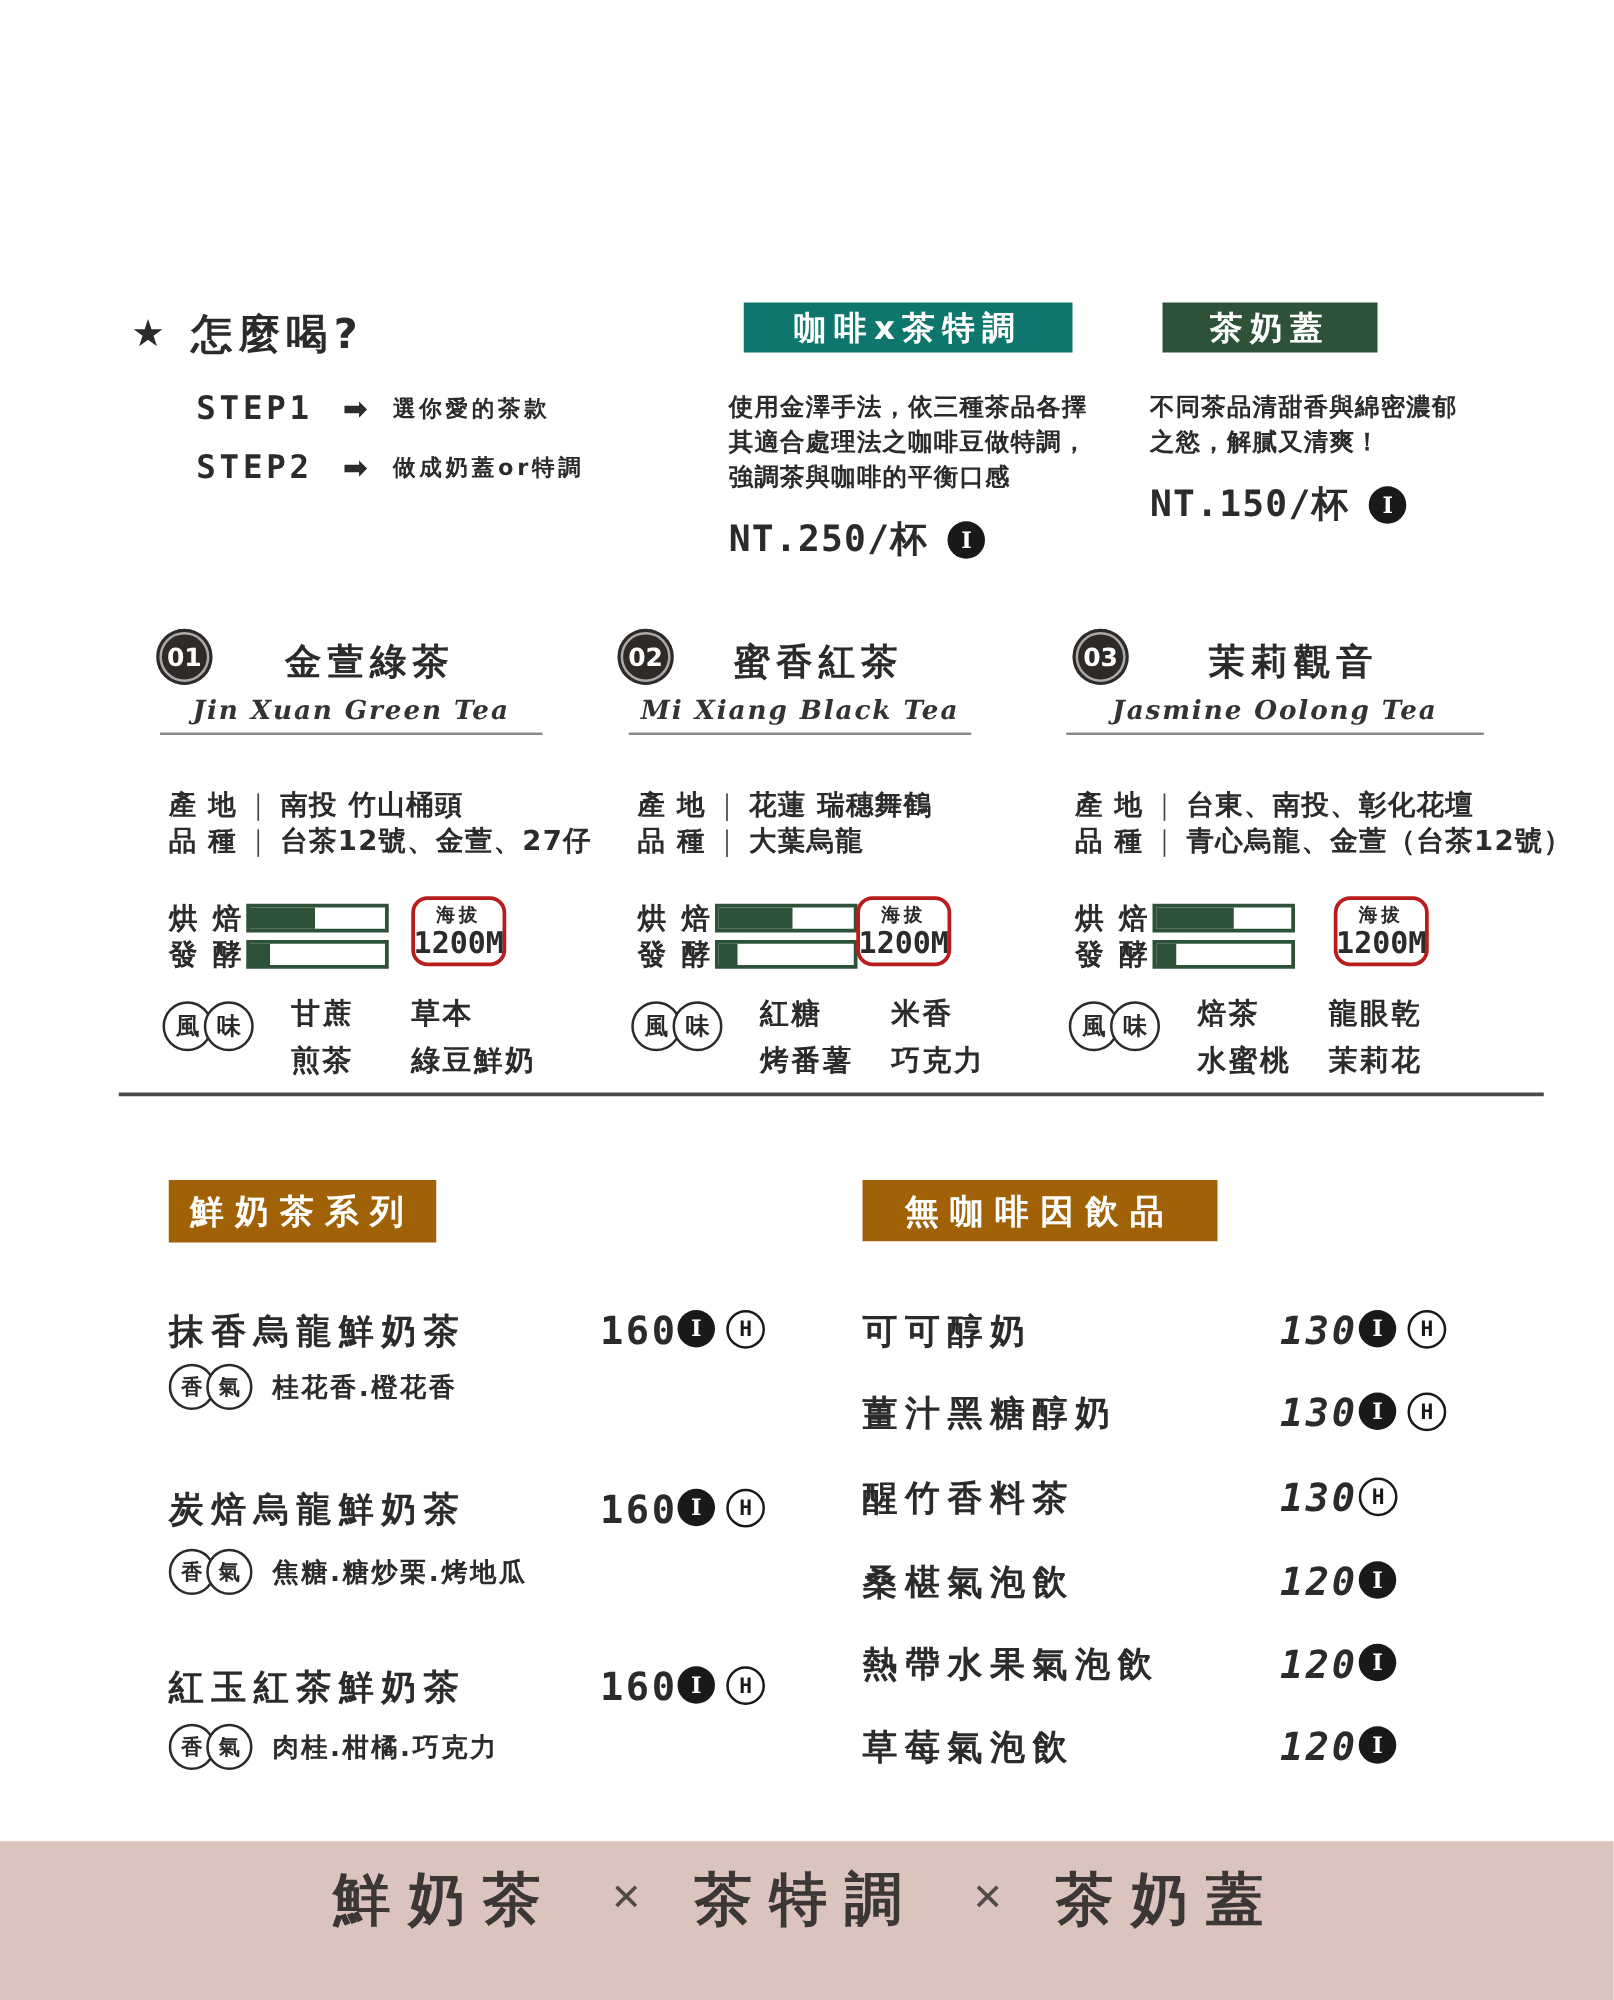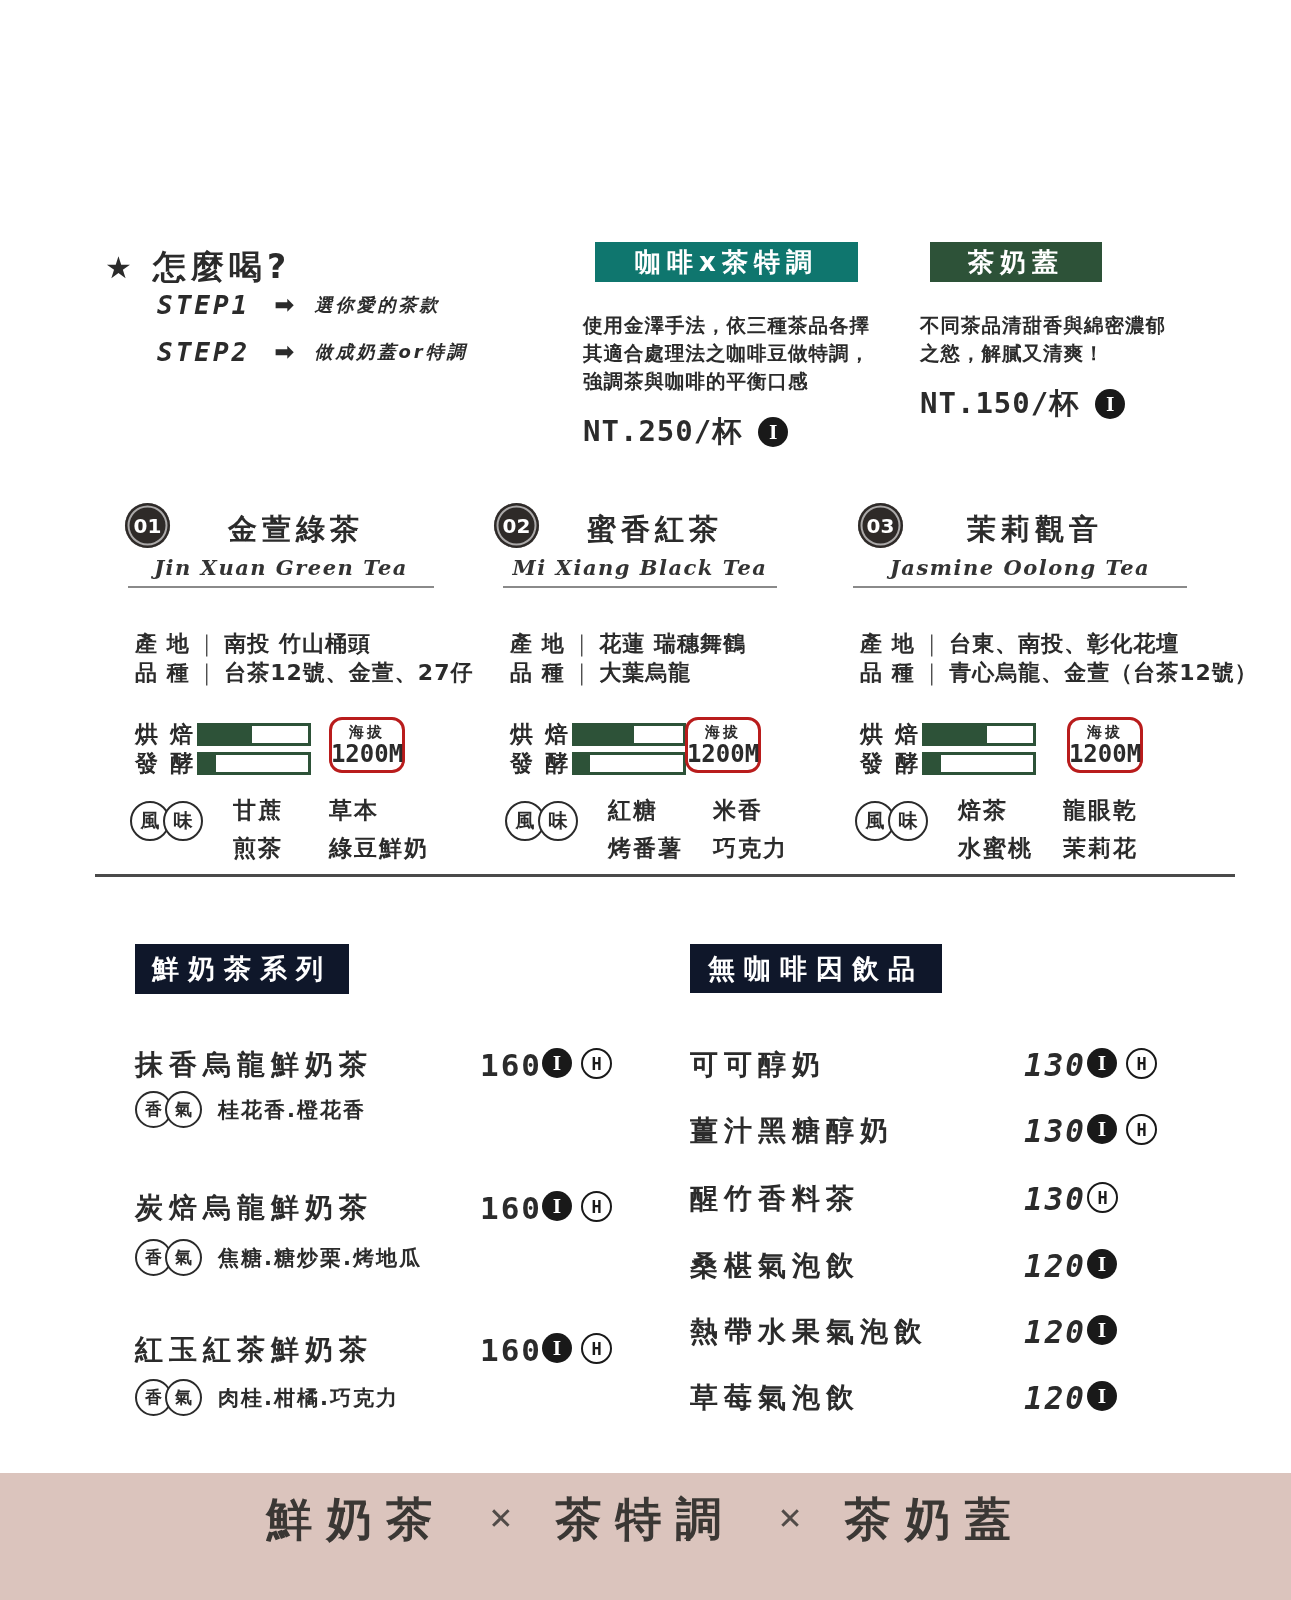--- a/index.html
+++ b/index.html
@@ -3,21 +3,21 @@
 <meta charset="utf-8">
 <style>
   * { margin:0; padding:0; box-sizing:border-box; }
   body { background:#fff; font-family:"DejaVu Sans", sans-serif; }
   .page { position:relative; width:1291px; height:1600px; background:#ffffff; color:#2b2b2b; overflow:hidden; }
 
   
   .howto { position:absolute; left:105px; top:245px; }
   .howto-title { display:flex; align-items:center; gap:16px; font-size:33px; font-weight:700; letter-spacing:5px; }
   .howto-star { font-size:30px; }
-  .howto-steps { margin-left:52px;font-style:italic; }
+  .howto-steps { margin-top:22px; margin-left:52px; }
   .step-row { display:flex; align-items:center; margin-bottom:17px; font-weight:700; }
   .step-label { font-family:"DejaVu Sans Mono", monospace; font-size:26px; letter-spacing:3px; }
   .step-arrow { font-size:24px; margin:0 20px 0 24px; }
   .step-text { font-size:18px; letter-spacing:3px; }
 
   
   .special { position:absolute; top:242px; width:300px; }
   .special-0 { left:583px; }
   .special-1 { left:920px; }
   .special-head { display:flex; align-items:center; justify-content:center; height:40px; color:#fff;
@@ -73,23 +73,23 @@
   .fl { position:absolute; left:5px; top:300px; display:flex; align-items:flex-start; }
   .fl .pair-badge { margin-top:6px; }
   .fl-col { display:flex; flex-direction:column; gap:7px; margin-left:30px; }
   .fl-col span { font-size:23px; font-weight:700; letter-spacing:2px; white-space:nowrap; }
   .tea-0 .fl-col:nth-of-type(2) { margin-left:46px; }
 
   .main-rule { position:absolute; left:95px; top:874px; width:1140px; height:3px; background:#4a4a4a; }
 
   
   .sec-head { position:absolute; display:flex; align-items:center; justify-content:center;
-              background:#0f172a; color:#fff; font-size:27px; font-weight:700; letter-spacing:9px; }
+              background:#a16207; color:#fff; font-size:27px; font-weight:700; letter-spacing:9px; }
   .sec-head-left  { left:135px; top:944px; width:214px; height:50px; }
-  .sec-head-right { left:690px; top:944px; width:252px; height:49px; }
+  .sec-head-right { left:690px; top:944px; width:284px; height:49px; }
 
   .mi { position:absolute; width:520px; height:40px; }
   .mi-name { position:absolute; left:0; font-size:28px; font-weight:700; letter-spacing:6px; white-space:nowrap; }
   .mi-price { position:absolute; font-family:"DejaVu Sans Mono","DejaVu Sans", monospace;
               font-size:31px; font-weight:700; letter-spacing:2px; top:1px; }
   .mi-icons { position:absolute; display:flex; gap:9px; top:2px; }
   .mi-l { left:135px; } .mi-l .mi-price { left:345px; } .mi-l .mi-icons { left:407px; }
   .mi-r { left:690px; } .mi-r .mi-price { left:334px;font-style:italic; } .mi-r .mi-icons { left:397px; }
   .mi-l1 { top:1046px; } .mi-l2 { top:1189px; } .mi-l3 { top:1331px; }
   .mi-r1 { top:1046px; } .mi-r2 { top:1112px; } .mi-r3 { top:1180px; }

